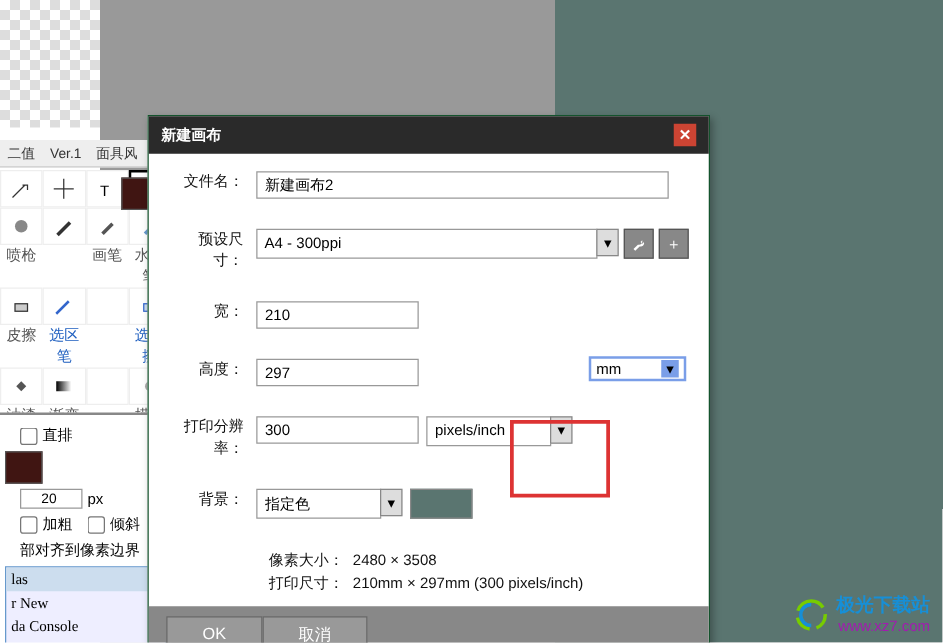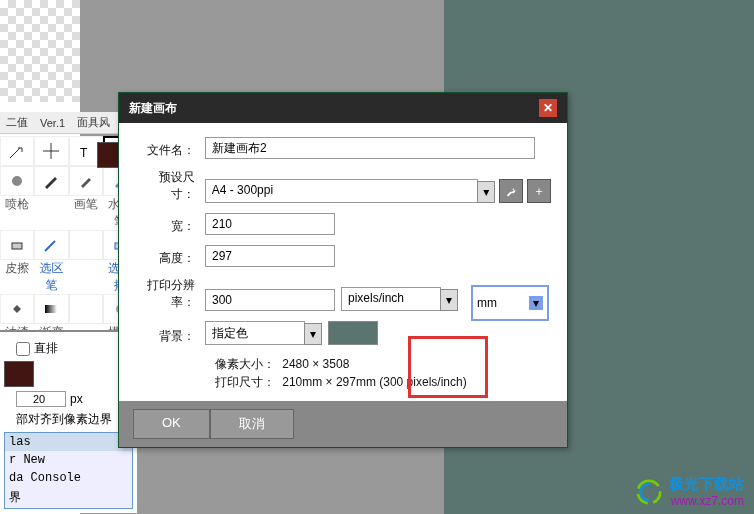--- a/index.html
+++ b/index.html
@@ -16,35 +16,35 @@
 .tool-cell svg{width:20px;height:20px}
 .tool-label-row{display:grid;grid-template-columns:repeat(4,1fr);font-size:10px;color:#555;text-align:center}
 .tool-label-row .blue{color:#2060c0}
 .color-sw{position:absolute;left:97px;top:142px;width:38px;height:26px;background:#401512;border:1px solid #555}
 .opt-panel{position:absolute;left:0;top:330px;width:137px;background:#fff;border-top:2px solid #888;padding:4px}
 .opt-row{display:flex;align-items:center;gap:4px;margin:4px 12px}
 .opt-row input[type=checkbox]{width:14px;height:14px}
 .opt-row input[type=text]{border:1px solid #999;padding:1px 16px;width:50px;font-size:11px}
 .big-sw{width:30px;height:26px;background:#401512;border:1px solid #555;margin-bottom:4px}
 .font-list{border:1px solid #69c;background:#eef;padding:0}
-.font-list div{padding:2px 4px;font-family:Liberation Mono, monospace}
+.font-list div{padding:2px 4px;font-family:Liberation Serif, serif}
 .font-list .sel{background:#cde}
 .dialog{position:absolute;left:118px;top:92px;width:450px;background:#fff;border:1px solid #14532d;box-shadow:2px 2px 6px rgba(0,0,0,.3)}
 .dlg-title{background:#2a2a2a;color:#fff;padding:6px 10px;font-weight:bold;display:flex;justify-content:space-between;align-items:center;font-size:13px}
 .dlg-close{background:#c43;color:#fff;width:18px;height:18px;display:flex;align-items:center;justify-content:center;font-weight:bold;cursor:pointer}
 .dlg-body{padding:14px 16px 10px 16px}
-.fld{display:flex;align-items:flex-end;margin-bottom:10px}
+.fld{display:flex;align-items:flex-start;margin-bottom:24px}
 .fld-lbl{width:70px;text-align:right;padding-right:10px;color:#111}
 .fld input[type=text]{border:1px solid #999;padding:3px 6px;font-size:12px}
 .fld .wide{width:330px}
 .fld .med{width:130px}
 .fld select,.sel-box{border:1px solid #999;padding:3px 6px;background:#fff;font-size:12px;height:24px}
 .presets{width:275px}
 .icon-btn{width:24px;height:24px;background:#888;border:1px solid #555;display:inline-flex;align-items:center;justify-content:center;margin-left:4px;color:#fff}
-.unit-sel{width:78px;border:2px solid #7a9ee8;padding:2px 4px;background:#fff;display:flex;align-items:center;justify-content:space-between;height:36px}
+.unit-sel{width:78px;border:2px solid #7a9ee8;padding:2px 4px;background:#fff;display:flex;align-items:center;justify-content:space-between;height:20px}
 .unit-sel .chev{background:#7a9ee8;width:14px;height:14px;display:flex;align-items:center;justify-content:center}
 .color-preview{width:50px;height:24px;background:#5a7570;border:1px solid #888;display:inline-block;margin-left:6px}
 .info-txt{margin-left:80px;font-family:monospace;font-size:12px;color:#111;line-height:1.5}
 .dlg-btns{background:#888;padding:8px 14px;display:flex;}
 .dlg-btn{background:#999;border:1px solid #666;color:#fff;padding:5px 28px;font-size:13px;cursor:pointer}
 .red-box{position:absolute;left:408px;top:336px;width:80px;height:62px;border:3px solid #d33;pointer-events:none}
 .dd-arrow{width:18px;height:22px;border:1px solid #888;background:#ddd;display:inline-flex;align-items:center;justify-content:center;margin-left:-1px}
 .watermark{position:absolute;right:10px;bottom:6px;text-align:right}
 .watermark svg{display:block}
 .wm-t1{color:#178fd6;font-size:15px;font-weight:bold}
@@ -194,20 +194,26 @@
   <div class="opt-row">
       <input type="checkbox" style="">
       <span>直排</span>
     </div>
   <div class="big-sw"></div>
   <div class="opt-row">
       <input type="text" value="20" style="">
       <span>px</span>
     </div>
   <div class="opt-row">
+    <input type="checkbox" style="">
+      <span>加粗</span>
+    <input type="checkbox" style="margin-left: 8px;">
+      <span>倾斜</span>
+  </div>
+  <div class="opt-row">
       <span>部对齐到像素边界</span>
     </div>
   <div class="font-list">
     <div class="sel">las</div>
     <div>r New</div>
     <div>da Console</div>
     <div>界</div>
   </div>
 </div>
 

